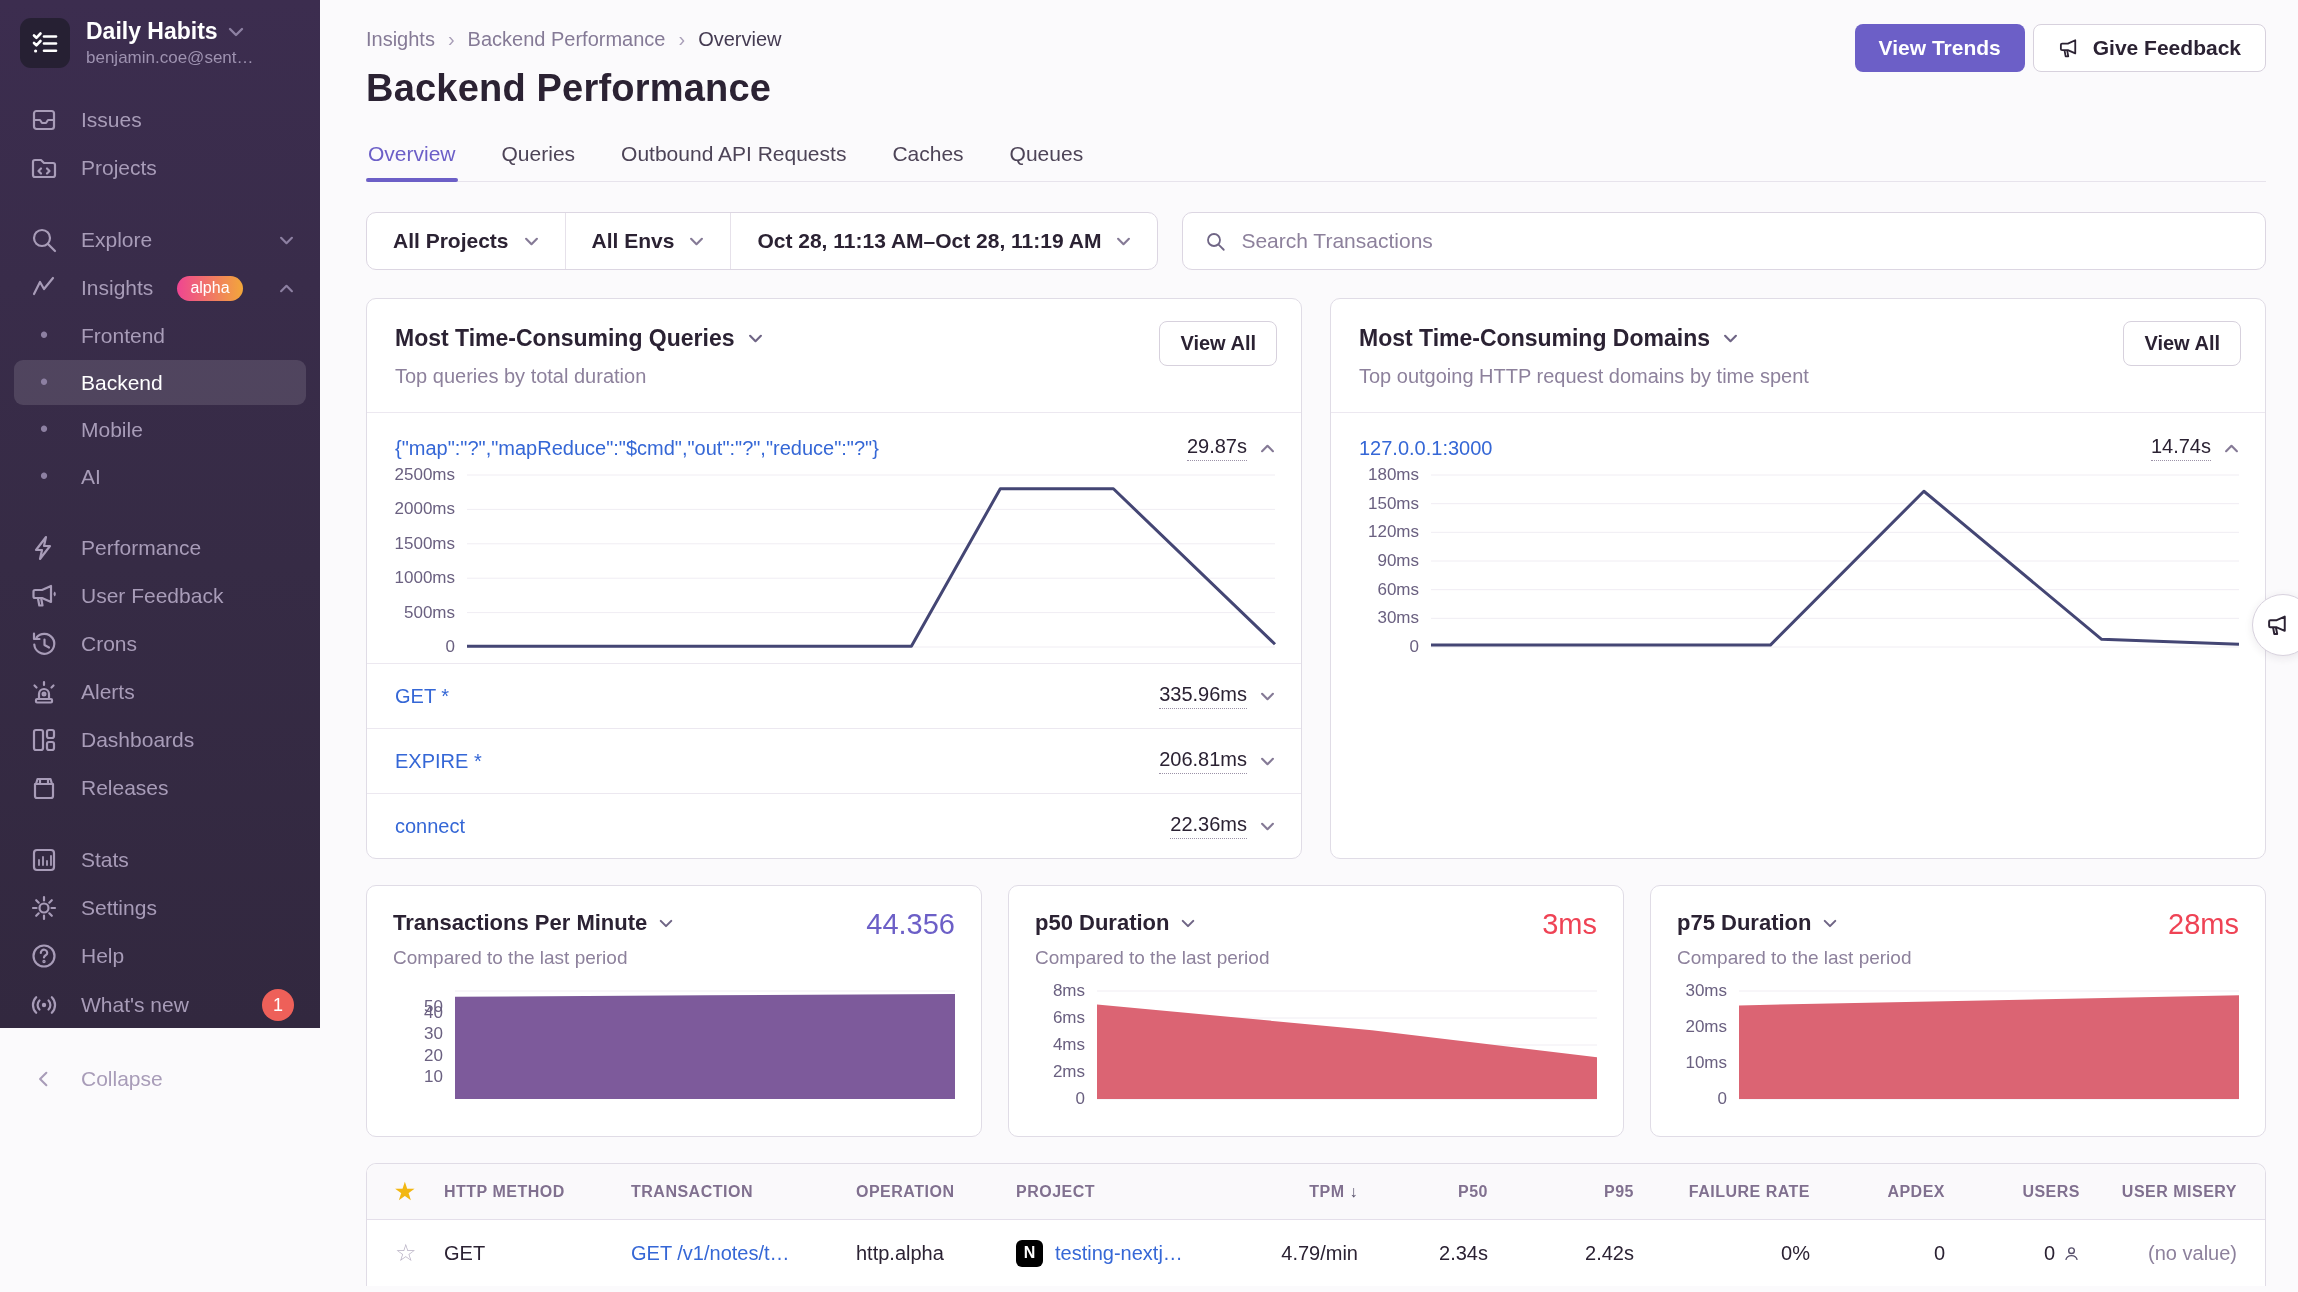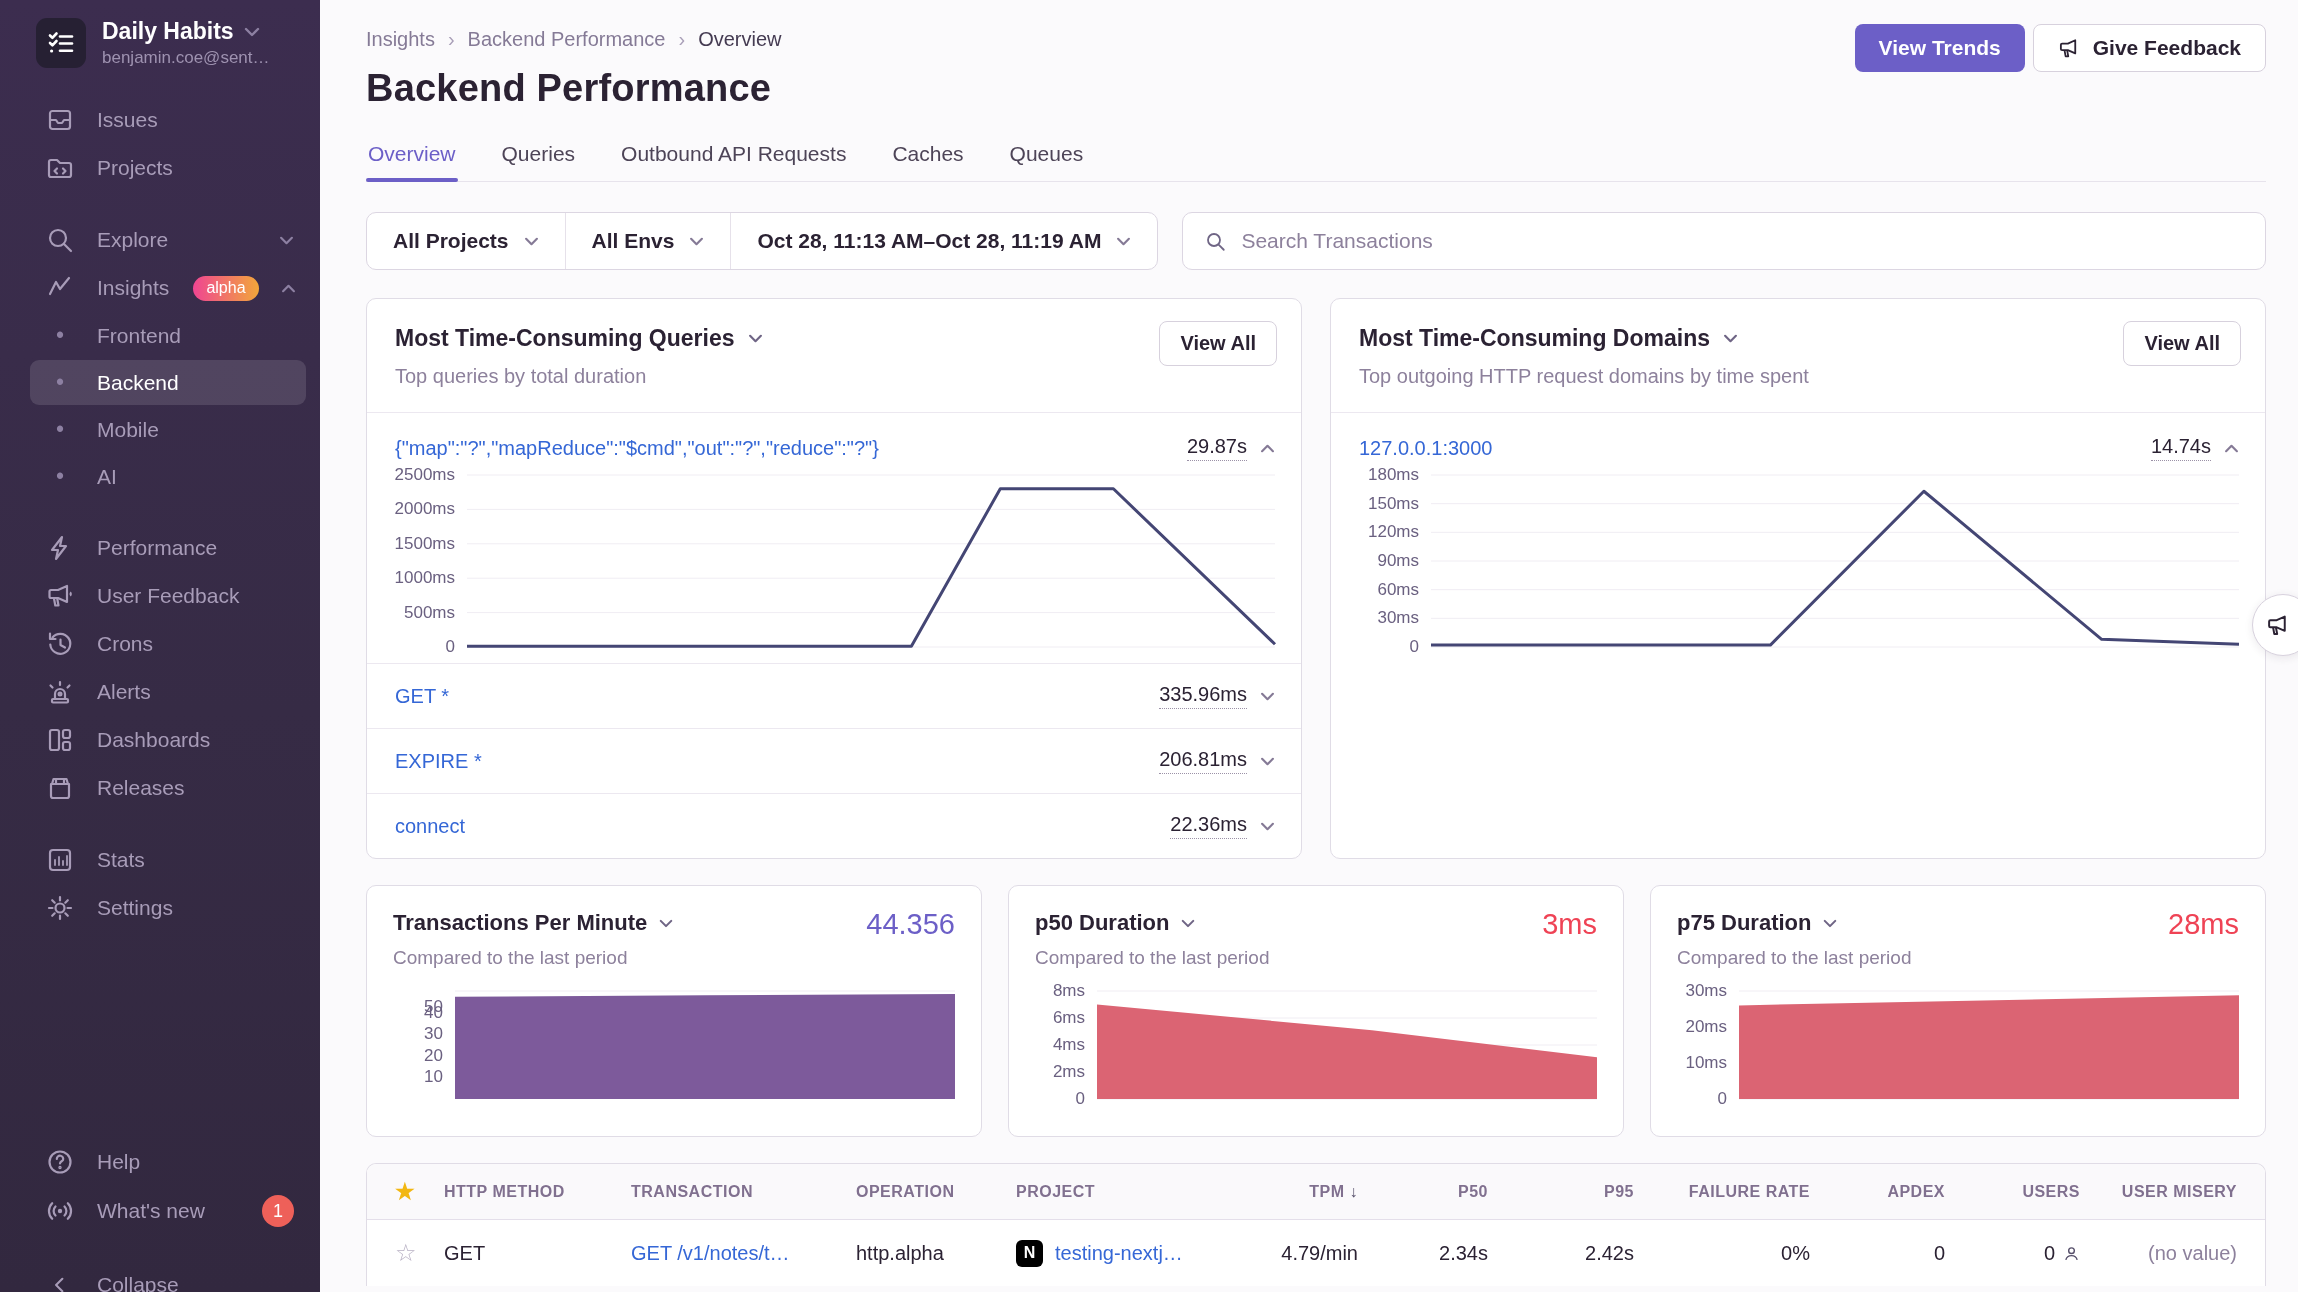--- a/index.html
+++ b/index.html
@@ -5,26 +5,25 @@
   * { box-sizing: border-box; margin: 0; padding: 0; }
   html,body { width: 2298px; height: 1292px; overflow: hidden; }
   body {
     font-family: "Liberation Sans", sans-serif;
     background: #fbfafc;
     color: #2b2233;
     display: flex;
   }
   
   .sidebar {
-    width: 320px; min-width: 320px; height: 1292px;
+    width: 320px; min-width: 320px; height: 1028px;
     background: linear-gradient(180deg,#3c2d4f 0%,#362b45 55%,#32283f 100%);
     color: #a89cb8;
     display: flex; flex-direction: column;
     padding-top: 18px;
-    padding-left: 16px;
   }
   .org { display: flex; align-items: center; gap: 16px; padding: 0 20px 6px 20px; cursor: pointer; }
   .logo {
     width: 50px; height: 50px; border-radius: 11px; background: #262033;
     display: flex; align-items: center; justify-content: center; flex: none;
   }
   .org-meta { min-width: 0; }
   .org-name-row { display: flex; align-items: center; gap: 10px; }
   .org-name { font-size: 23px; font-weight: 700; color: #ffffff; white-space: nowrap; }
   .org-email { font-size: 17px; color: #9e92b0; margin-top: 3px; white-space: nowrap; }

